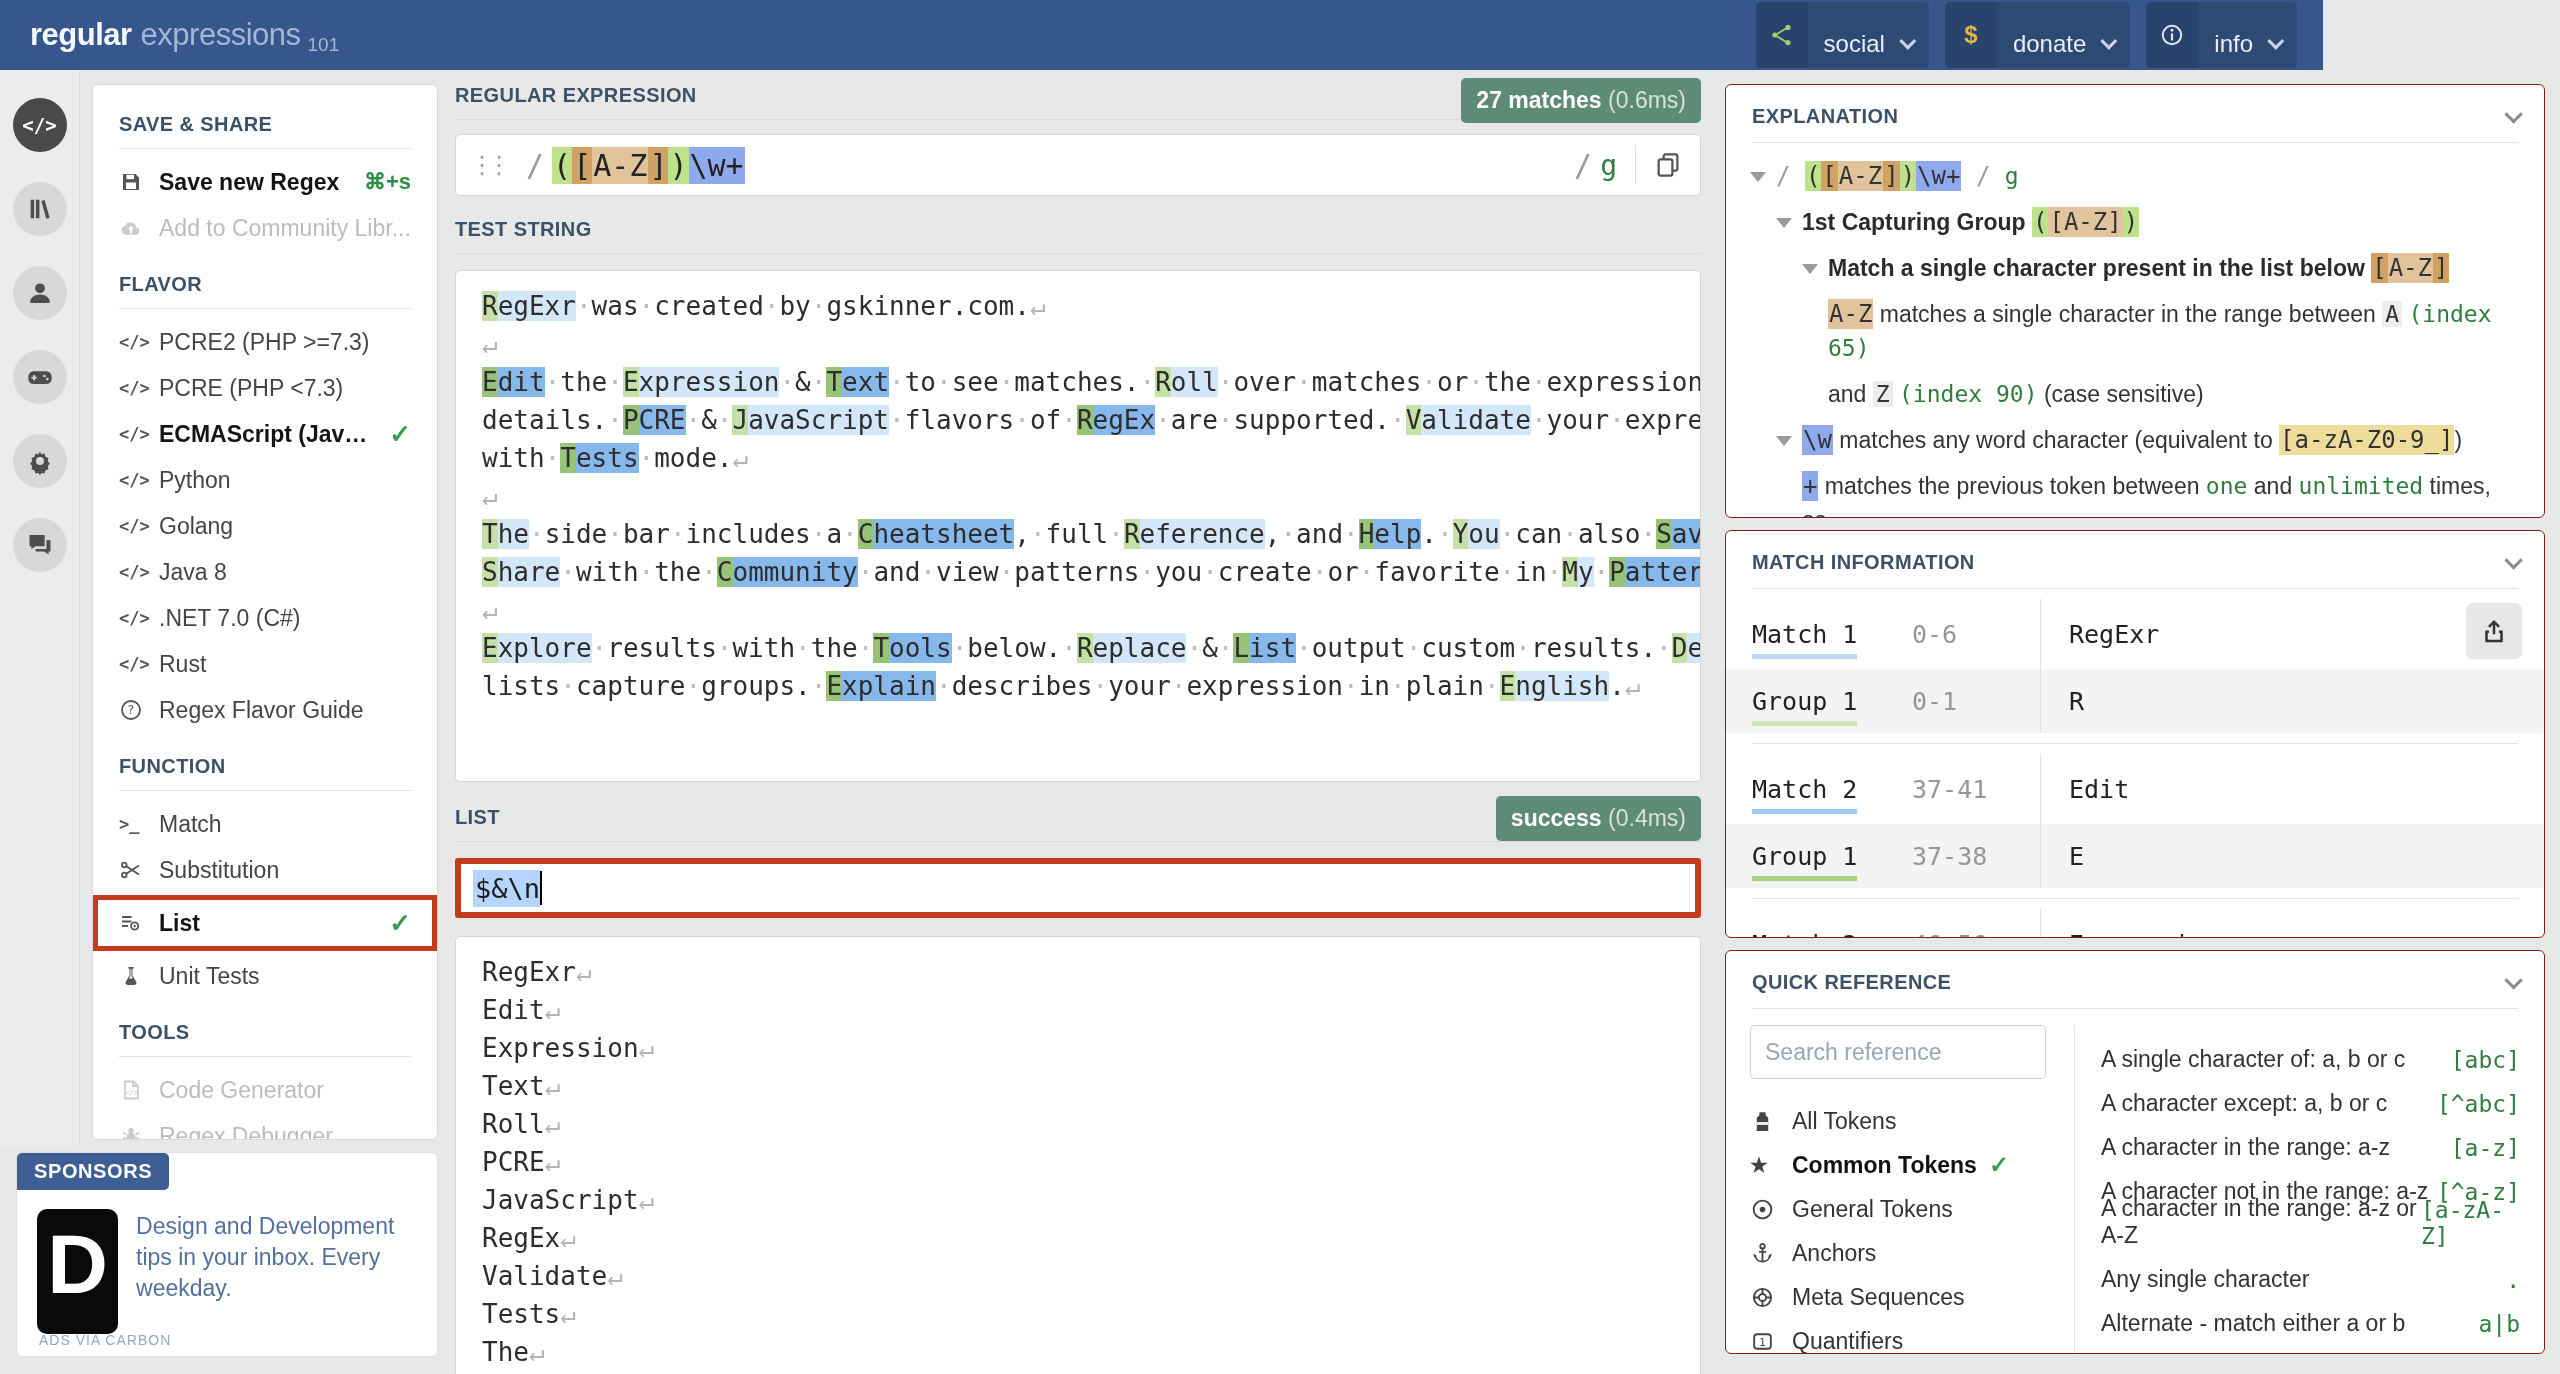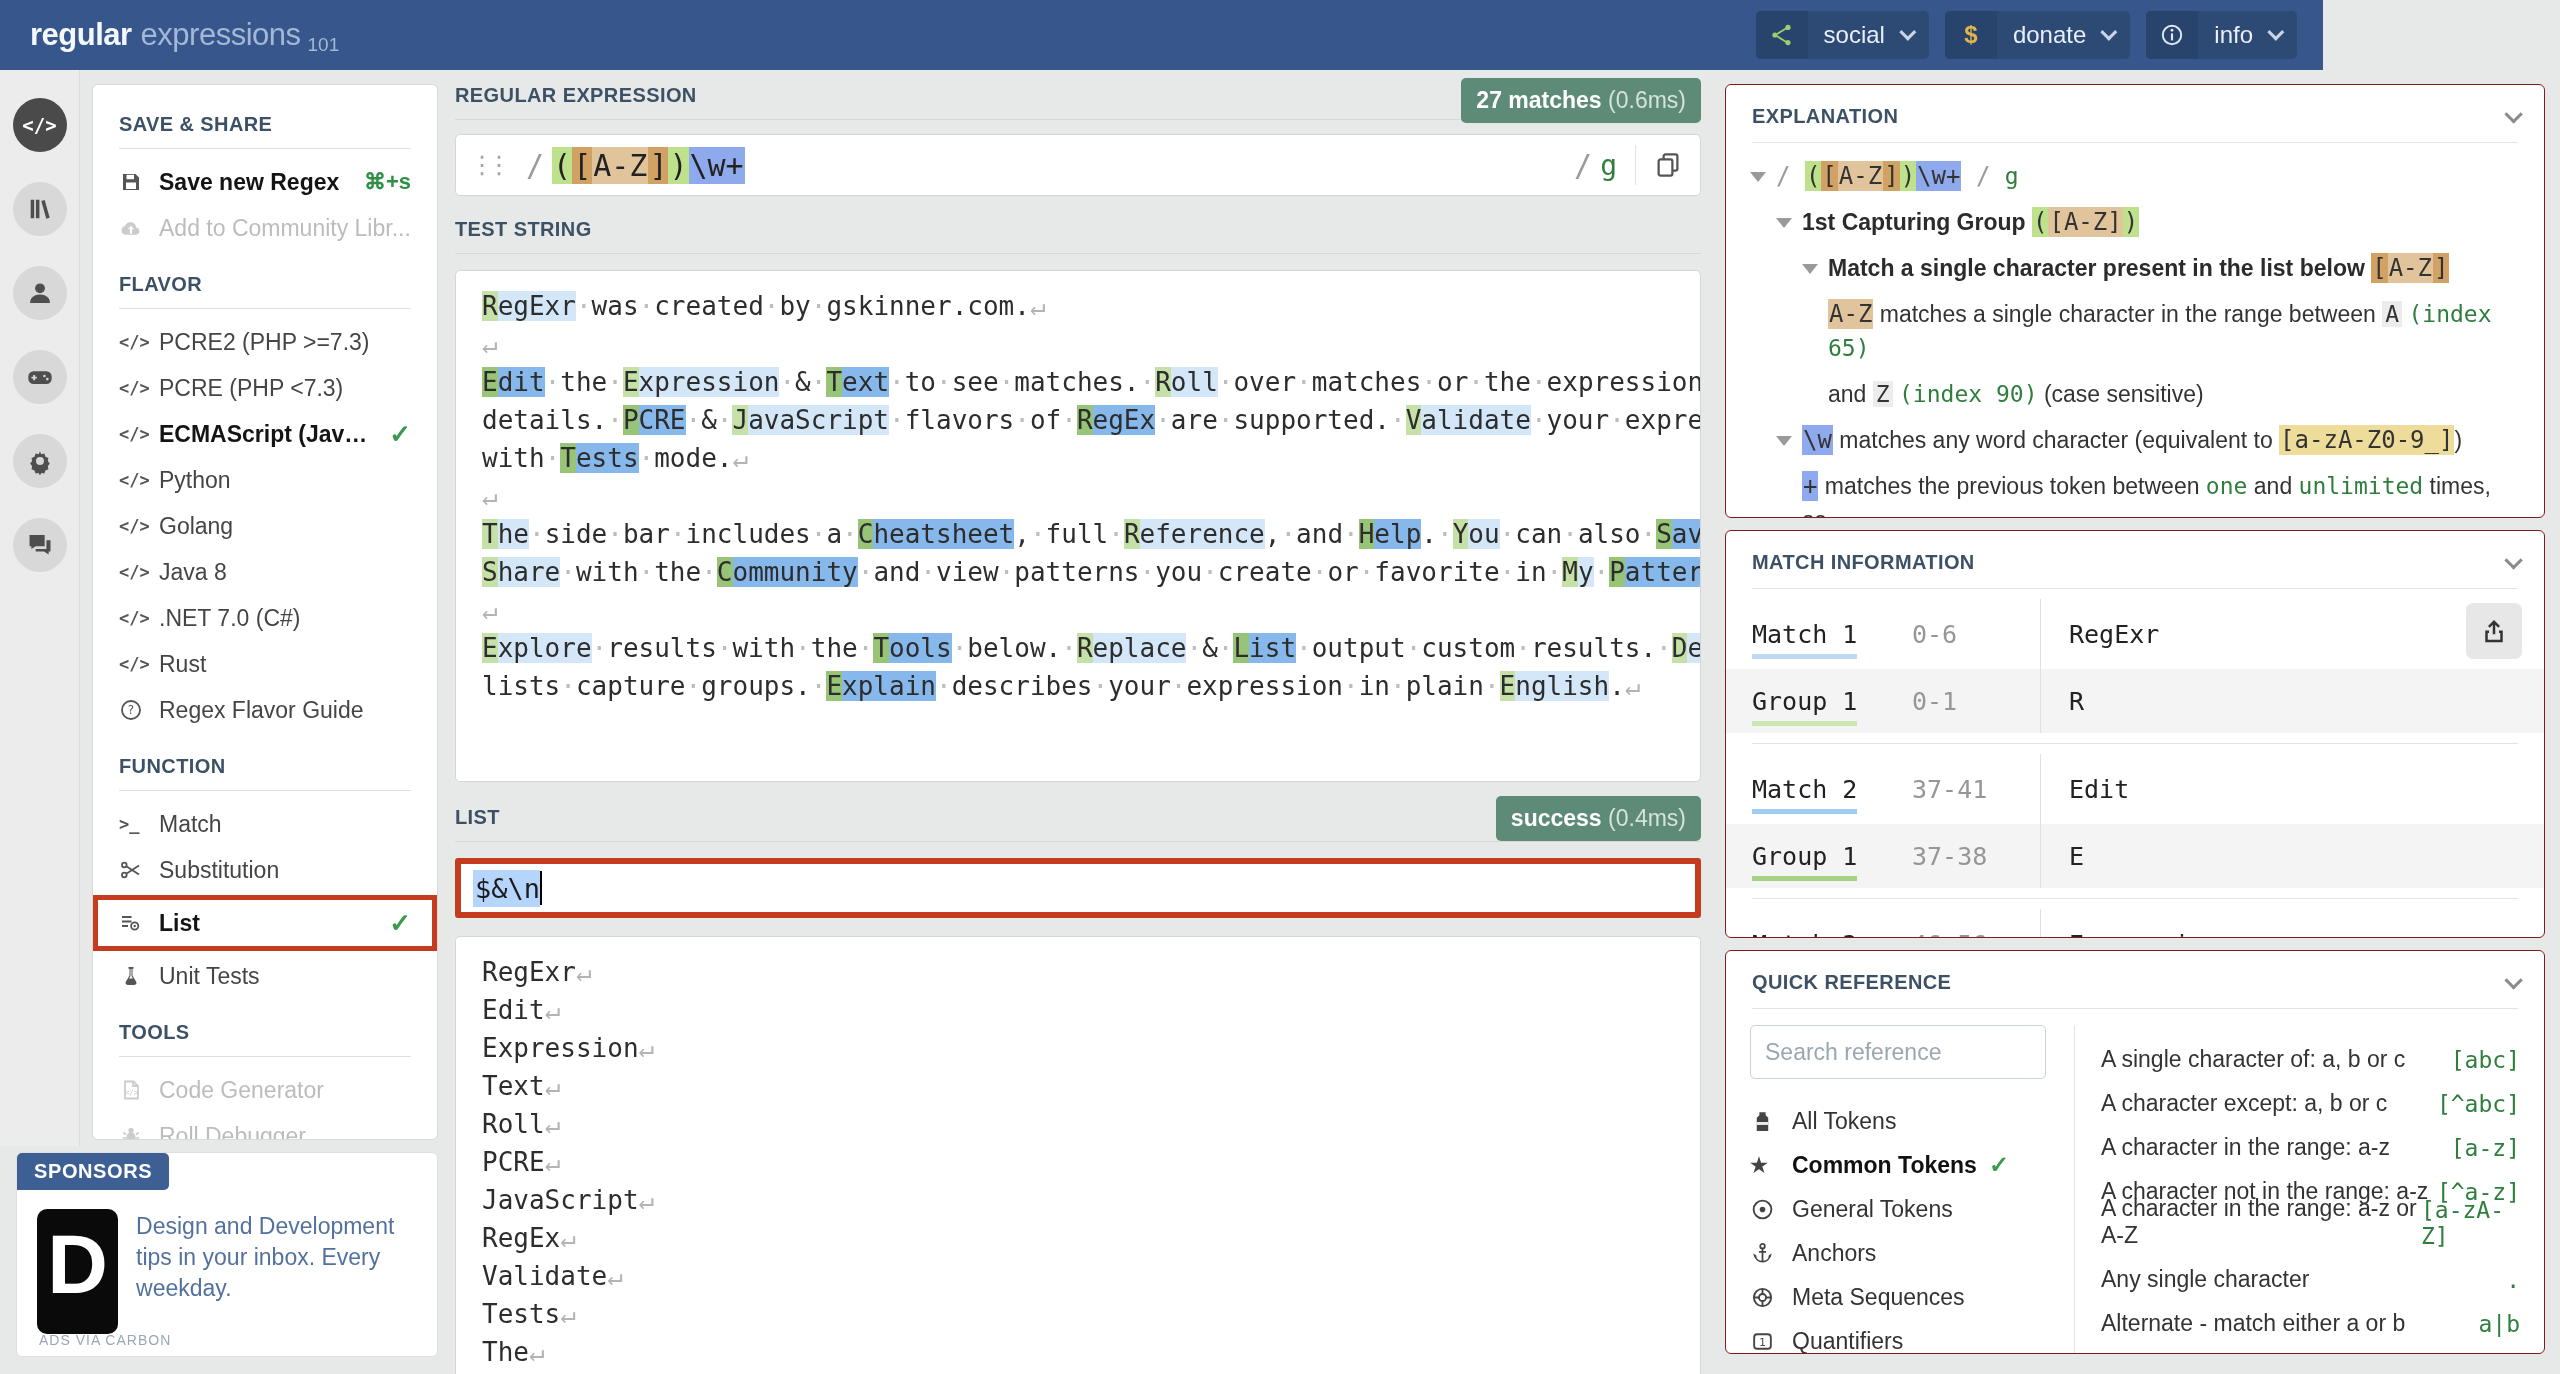--- a/index.html
+++ b/index.html
@@ -11,21 +11,21 @@
             display:flex; align-items:center; justify-content:space-between; padding:0 26px 0 30px; }
   .logo { display:flex; align-items:baseline; color:#fff; }
   .logo .l1 { font-size:31px; font-weight:700; color:#f4f7fb; letter-spacing:-0.5px; }
   .logo .l2 { font-size:31px; font-weight:400; color:#a3b7d6; margin-left:9px; letter-spacing:-0.5px; }
   .logo .l3 { font-size:19px; color:#a3b7d6; margin-left:7px; transform:translateY(6px); }
   .nav-btns { display:flex; gap:16px; }
   .nav-btn { display:flex; align-items:stretch; background:#2d4a75; border-radius:5px; overflow:hidden;
              color:#e8eef7; font-size:24px; cursor:pointer; }
   .nav-btn .ibx { background:#28436c; display:flex; align-items:center; justify-content:center;
                   width:52px; font-size:24px; font-weight:700; }
-  .nav-btn .lbl { display:flex; align-items:center; gap:14px; padding:10px 18px 10px 16px; }
+  .nav-btn .lbl { display:flex; align-items:center; gap:14px; padding:28px 18px 10px 16px; }
   .caret { width:12px; height:12px; border-right:3px solid #c9d5e6; border-bottom:3px solid #c9d5e6;
            transform:rotate(45deg) translateY(-4px); display:inline-block; }
   .ic-green { color:#9fce6f; } .ic-gold { color:#e4b54a; } .ic-white { color:#dfe7f2; }
   .ibx svg { width:26px; height:26px; }
 
   
   .rail { position:absolute; left:0; top:70px; width:80px; height:1076px; background:#ececec;
           border-right:1px solid #dcdcdc; display:flex; flex-direction:column; align-items:center;
           padding-top:28px; gap:30px; }
   .rail-ic { width:54px; height:54px; border-radius:50%; background:#d8d8d8; color:#4e4e4e;
@@ -382,21 +382,21 @@
       <span class="grow">Code Generator</span>
     </div>
     <div class="sb-item dis">
       <span class="sbic">
         <svg viewBox="0 0 24 24">
           <ellipse cx="12" cy="14" rx="4.6" ry="6" fill="currentColor"></ellipse>
           <circle cx="12" cy="6.3" r="2.6" fill="currentColor"></circle>
           <path d="M7.2 10.5 4.2 8.5M7.2 14H3.7M7.2 17.5l-3 2M16.8 10.5l3-2M16.8 14h3.5M16.8 17.5l3 2" stroke="currentColor" stroke-width="1.6"></path>
         </svg>
       </span>
-      <span class="grow">Roll Debugger</span>
+      <span class="grow">Regex Debugger</span>
     </div>
   </div>
 
 <div class="sponsors">
   <div class="sp-badge">SPONSORS</div>
   <div class="sp-row">
     <div class="sp-logo">D</div>
     <div class="sp-text">Design and Development tips in your inbox. Every weekday.</div>
   </div>
   <div class="sp-cap">ADS VIA CARBON</div>

